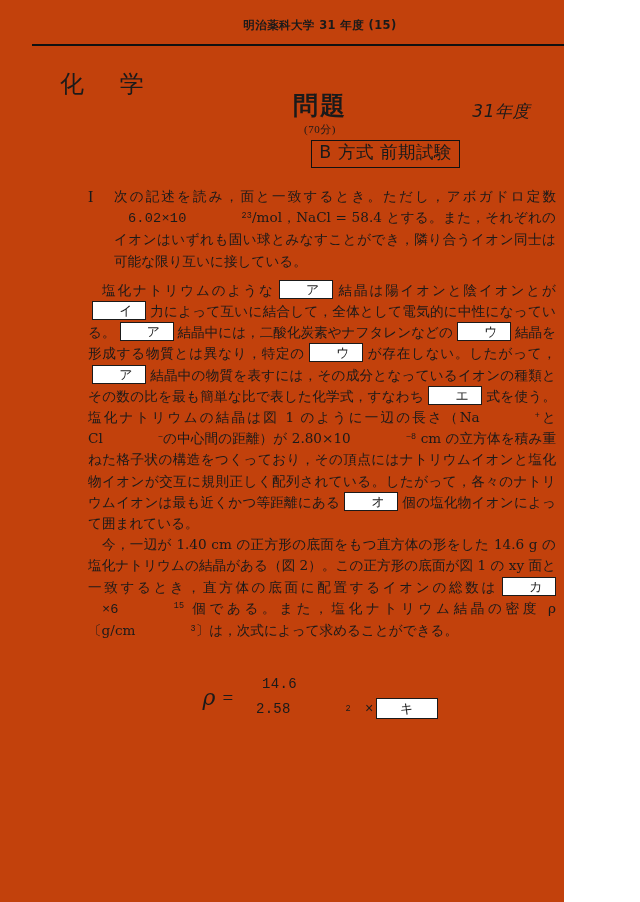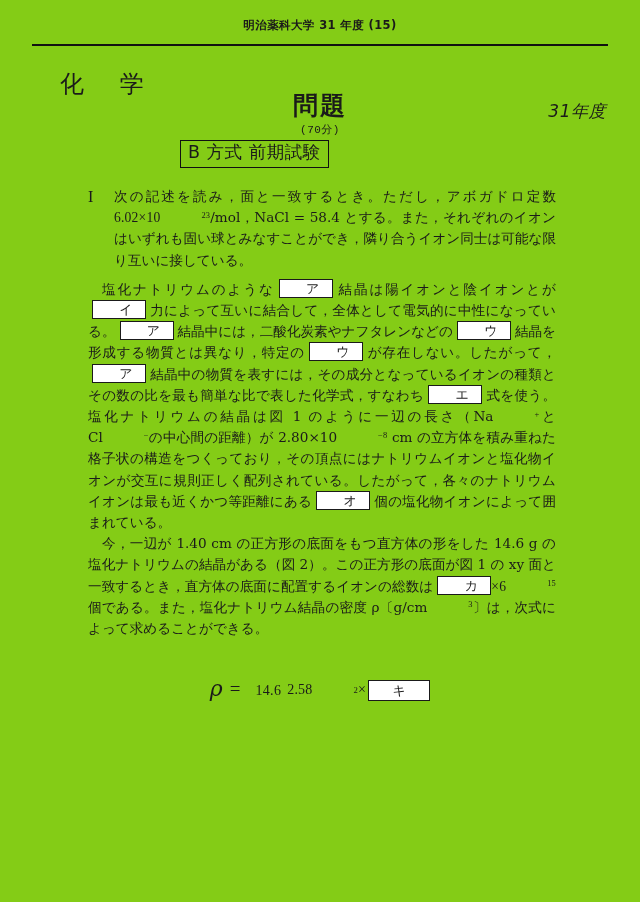--- a/index.html
+++ b/index.html
@@ -10,25 +10,25 @@
   }
   body {
     width: 640px;
     height: 902px;
     font-family: "Liberation Serif", "DejaVu Serif", serif;
     color: #1a1a1a;
     -webkit-font-smoothing: antialiased;
   }
   .page {
     position: relative;
-    width: 640px;
+    width: 564px;
     height: 902px;
     box-sizing: border-box;
     overflow: hidden;
-    background: #84cc16;
+    background: #c2410c;
   }
 
   
   .running-header {
     position: absolute;
     top: 18px;
     left: 0;
     width: 640px;
     text-align: center;
     font-size: 11.5px;
@@ -65,26 +65,26 @@
     font-size: 25px;
     letter-spacing: 2px;
     line-height: 1.15;
     font-family: "DejaVu Serif", "Liberation Serif", serif;
     font-weight: bold;
   }
   .title-time {
     font-size: 11px;
     margin-top: 1px;
     letter-spacing: 0.5px;
-    font-family: Liberation Mono, monospace;
+    font-family: Liberation Serif, serif;
   }
   .exam-type-wrap {
     margin-top: 3px;
     display: flex;
-    justify-content: flex-start;
+    justify-content: flex-end;
   }
   .exam-type {
     display: inline-block;
     border: 1.6px solid #111111;
     padding: 1px 7px 3px 7px;
     font-size: 17.5px;
     letter-spacing: 0.5px;
     line-height: 1.25;
     font-family: "DejaVu Sans", "Liberation Sans", sans-serif;
   }
@@ -145,22 +145,23 @@
     margin: 0 4px;
     vertical-align: 1px;
     font-family: "DejaVu Sans", "Liberation Sans", sans-serif;
     background: #ffffff;
   }
   .blank-tight {
     margin: 0 0 0 4px;
   }
 
   .num {
-    font-family: Liberation Serif, serif;
+    font-family: Liberation Mono, monospace;
     letter-spacing: 0.2px;
+    margin-left: 14px;
   }
   sup {
     font-size: 0.62em;
     vertical-align: 0.52em;
     line-height: 0;
     padding-left: 41px;
   }
   .ital {
   }
 
@@ -179,22 +180,22 @@
     font-size: 22px;
     font-style: italic;
     font-family: "DejaVu Serif", serif;
   }
   .eq {
     font-size: 19px;
     margin: 0 9px 0 7px;
   }
   .frac {
     display: inline-flex;
-    flex-direction: row;
-    align-items: flex-end;
+    flex-direction: column;
+    align-items: flex-start;
     text-align: center;
   }
   .frac-num {
     font-size: 14px;
     padding: 0 6px 2px 6px;
     letter-spacing: 0.3px;
   }
   .frac-bar {
     border-top: 1.4px solid #1a1a1a;
     height: 0;

